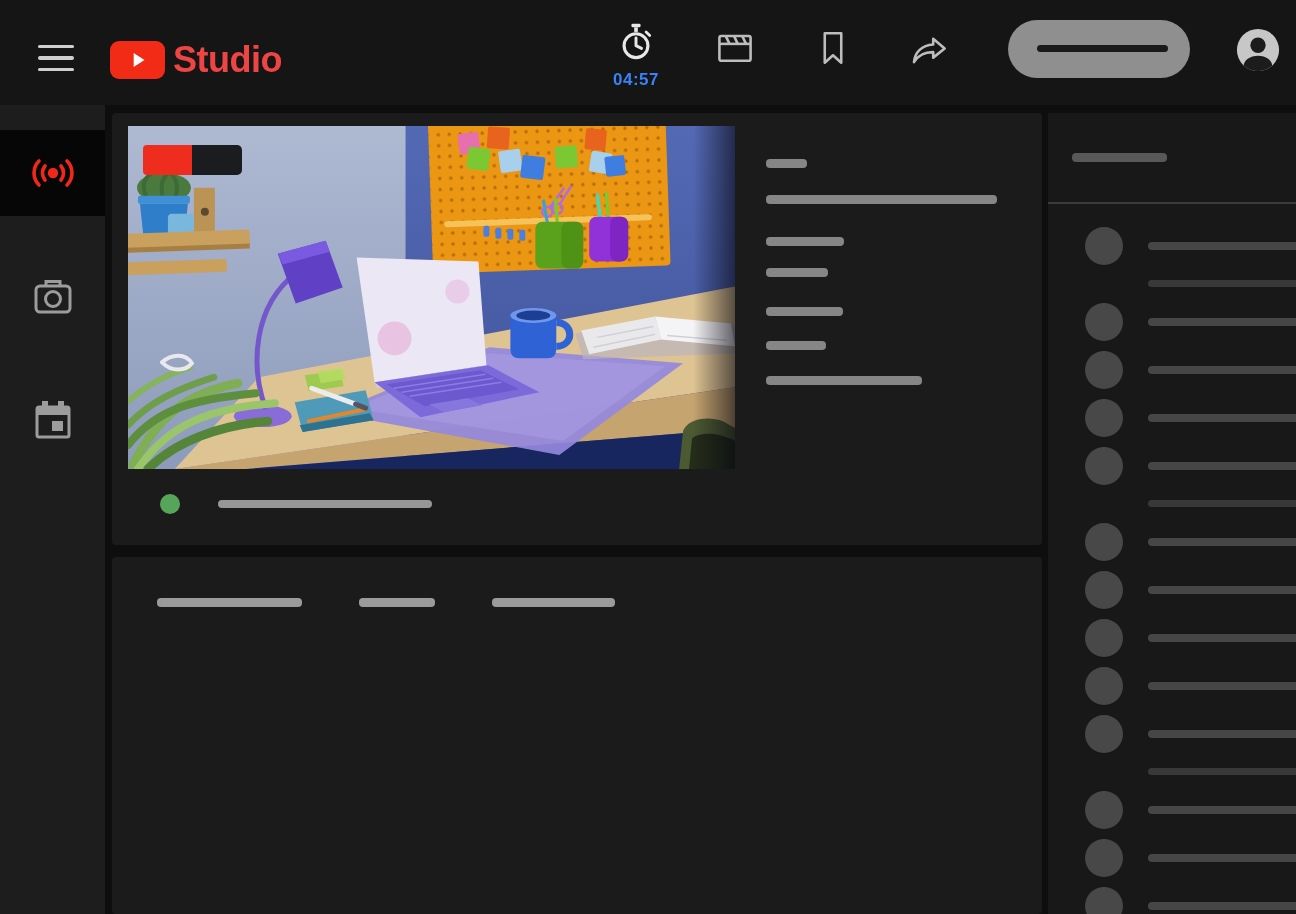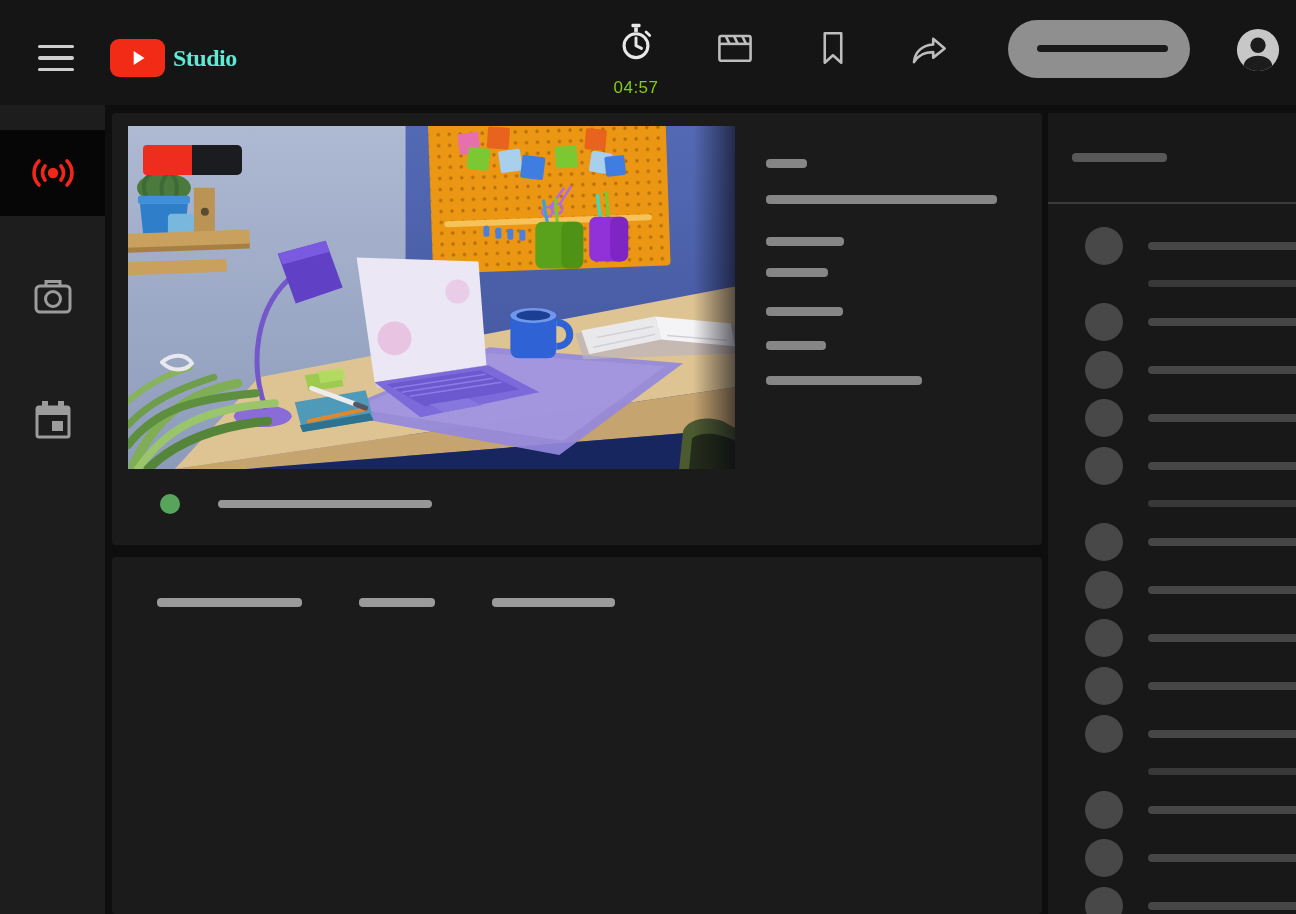--- a/index.html
+++ b/index.html
@@ -8,26 +8,26 @@
 
   
   #topbar { position:absolute; left:0; top:0; width:1296px; height:105px; background:#151515; z-index:5; }
   #hamburger { position:absolute; left:38px; top:45px; width:36px; height:26px; display:flex;
                flex-direction:column; justify-content:space-between; cursor:pointer; }
   #hamburger span { display:block; height:3.4px; background:#cfcfcf; border-radius:2px; }
   #logo { position:absolute; left:110px; top:39px; display:flex; align-items:center; gap:8px; cursor:pointer; }
   .yt-badge { width:55px; height:38px; background:#f22b16; border-radius:9px; display:flex;
               align-items:center; justify-content:center; }
   .yt-badge svg { width:26px; height:26px; }
-  #brand-text { color:#5eead4; font-size:24px; font-weight:bold; letter-spacing:-0.5px;font-family:Liberation Serif, serif; }
+  #brand-text { color:#ef4444; font-size:36px; font-weight:bold; letter-spacing:-0.5px; }
   .tb-icon { position:absolute; top:26px; width:44px; height:44px; cursor:pointer; }
   .tb-icon svg { width:44px; height:44px; }
   #timer-wrap { position:absolute; left:604px; top:20px; width:64px; text-align:center; }
   #timer-wrap svg { width:44px; height:44px; }
-  #timer-value { margin-top:10px; color:#84cc16; font-size:17px; font-weight:normal; letter-spacing:0.5px; }
+  #timer-value { margin-top:2px; color:#3b82f6; font-size:17px; font-weight:bold; letter-spacing:0.5px; }
   #pill-button { position:absolute; left:1008px; top:20px; width:182px; height:58px; border-radius:29px;
                  background:#8f8f8f; cursor:pointer; }
   #pill-button .inner { position:absolute; left:29px; top:25px; width:131px; height:7px;
                         border-radius:4px; background:#1a1a1a; }
   #avatar-btn { position:absolute; left:1235px; top:27px; width:46px; height:46px; cursor:pointer; }
 
   
   #sidebar { position:absolute; left:0; top:105px; width:105px; height:809px; background:#1d1d1d; }
   .side-item { position:relative; width:105px; height:86px; display:flex; align-items:center;
                justify-content:center; cursor:pointer; }

